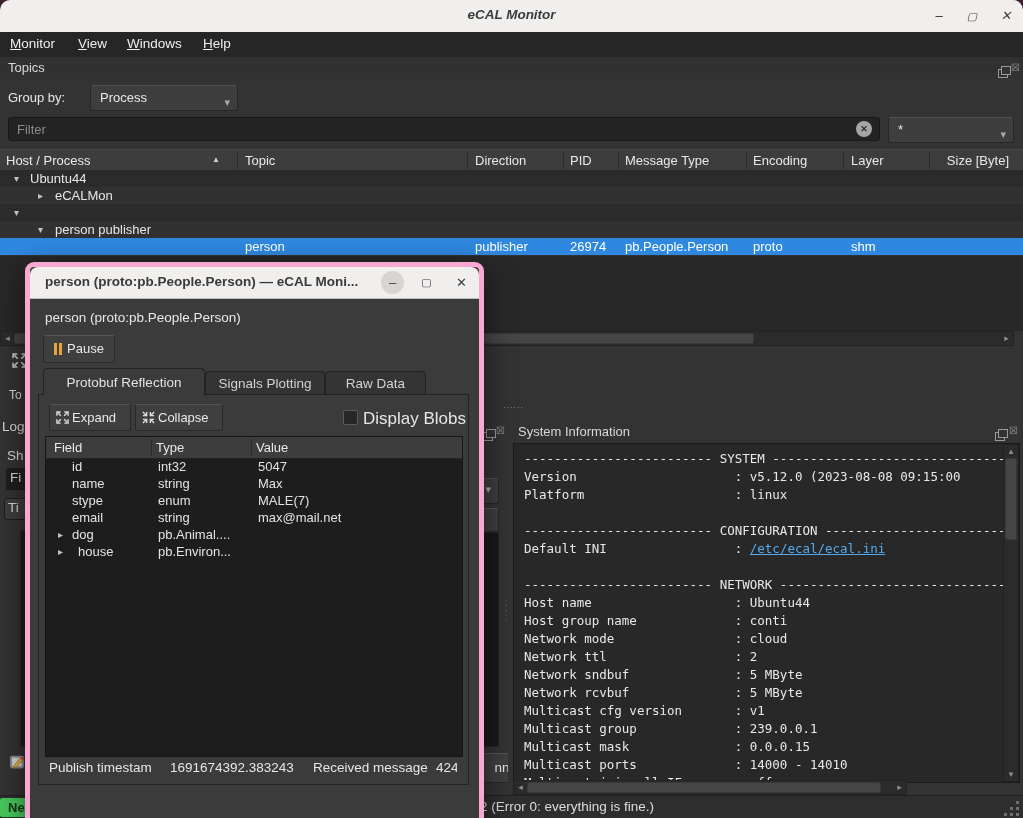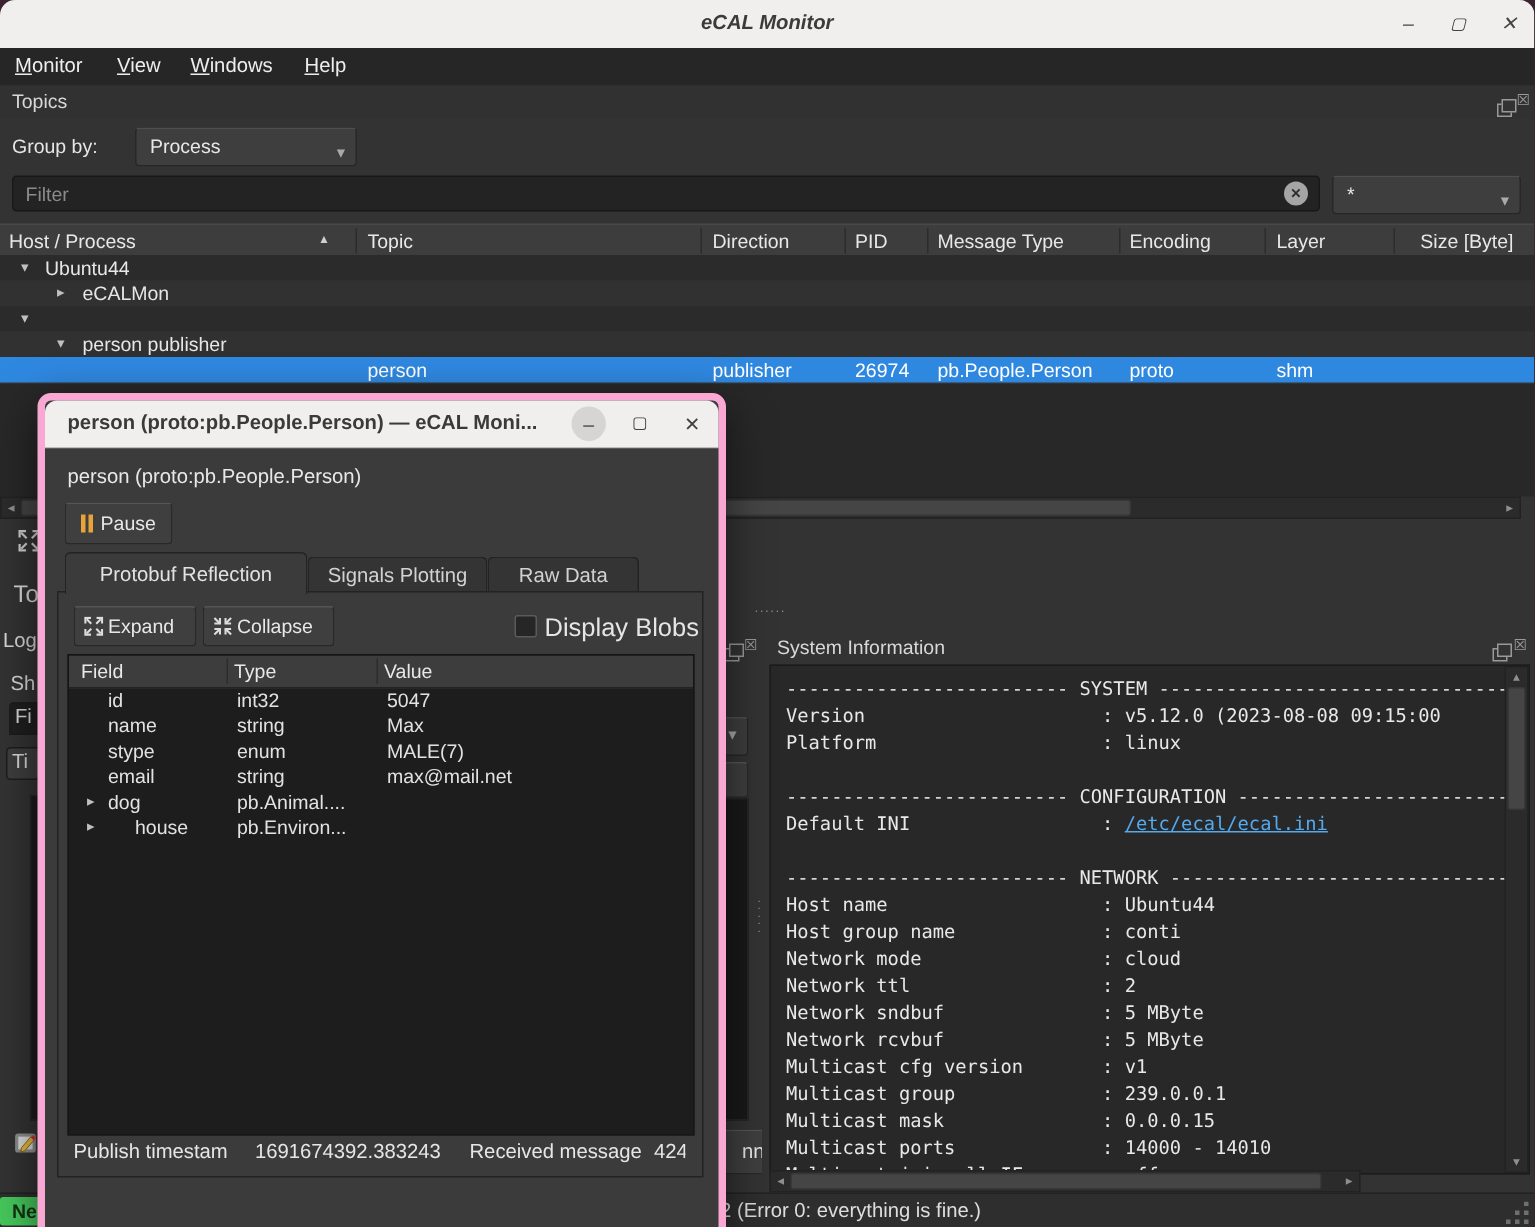--- a/index.html
+++ b/index.html
@@ -152,21 +152,21 @@
       </svg>
     <div class="abs chip" style="left:6px;top:468px;width:19px;height:20px;border-radius:3px 3px 0 0;background:#1f1f1f;"></div>
     <div class="abs chip" style="left:4px;top:498px;width:21px;height:20px;border-radius:3px;background:#3e3e3e;"></div>
     <div class="abs" style="left:20px;top:530px;width:12px;height:215px;background:#1c1c1c;border:1px solid #262626;"></div>
     <svg class="abs" style="left:9px;top:753px;" width="17" height="18" viewBox="0 0 16 16">
         <rect x="1" y="2" width="13" height="12" rx="2" fill="#8d8d8d"></rect>
         <rect x="3" y="4" width="9" height="8" fill="#d9d9d9"></rect>
         <path d="M5 11 11 4l2 2-6 7-2.5.6z" fill="#e6b73c" stroke="#7a6212" stroke-width=".6"></path>
         <rect x="11.2" y="3.6" width="2.6" height="2.2" transform="rotate(45 12.5 4.7)" fill="#cc3333"></rect>
       </svg>
-  <div class="abs" style="left:9px;top:388px;font-size:16px;color:#d8d8d8;white-space:nowrap;z-index:1;text-align:center;">To</div>
+  <div class="abs" style="left:9px;top:388px;font-size:12px;color:#d8d8d8;white-space:nowrap;z-index:1;text-align:center;">To</div>
       <div class="abs" style="left:2px;top:419px;font-size:13.5px;color:#d8d8d8;white-space:nowrap;z-index:1;">Log</div>
       <div class="abs" style="left:7px;top:448px;font-size:13.5px;color:#d8d8d8;white-space:nowrap;z-index:1;">Sh</div>
       <div class="abs" style="left:10px;top:470px;font-size:13.5px;color:#d8d8d8;white-space:nowrap;z-index:1;">Fi</div>
       <div class="abs" style="left:8px;top:500px;font-size:13.5px;color:#d8d8d8;white-space:nowrap;z-index:1;">Ti</div>
     </div>
 
   <div class="abs">
     <div class="abs" style="left:503px;top:401px;width:30px;height:8px;color:#8a8a8a;font-size:9px;letter-spacing:1px;line-height:8px;">......</div>
     <span class="abs ico-float" style="left:483px;top:428px;"></span>
     <span class="abs ico-x" style="left:496px;top:426px;">☒</span>
@@ -306,21 +306,21 @@
             <div class="abs" style="left:212px;">max@mail.net</div>
           </div>
           <div class="frow" style="top:68px;">
             <div class="abs twist" style="left:12px;color:#c0c0c0;font-size:10px;">▸</div>
             <div class="abs" style="left:26px;">dog</div>
             <div class="abs" style="left:112px;">pb.Animal....</div>
             <div class="abs" style="left:212px;"></div>
           </div>
           <div class="frow" style="top:85px;">
             <div class="abs twist" style="left:12px;color:#c0c0c0;font-size:10px;">▸</div>
-            <div class="abs" style="left:24px;padding-left:20px;">house</div>
+            <div class="abs" style="left:12px;padding-left:20px;">house</div>
             <div class="abs" style="left:112px;">pb.Environ...</div>
             <div class="abs" style="left:212px;"></div>
           </div>
         </div>
     </div>
 
     <div class="abs" style="left:0;top:490px;width:449px;height:24px;overflow:hidden;color:#e6e6e6;font-size:13.5px;">
       <span class="abs" style="left:19px;top:3px;width:118px;overflow:hidden;white-space:nowrap;">Publish timestam</span>
       <span class="abs" style="left:140px;top:3px;width:133px;overflow:hidden;white-space:nowrap;">1691674392.383243</span>
       <span class="abs" style="left:283px;top:3px;width:122px;overflow:hidden;white-space:nowrap;">Received message</span>

